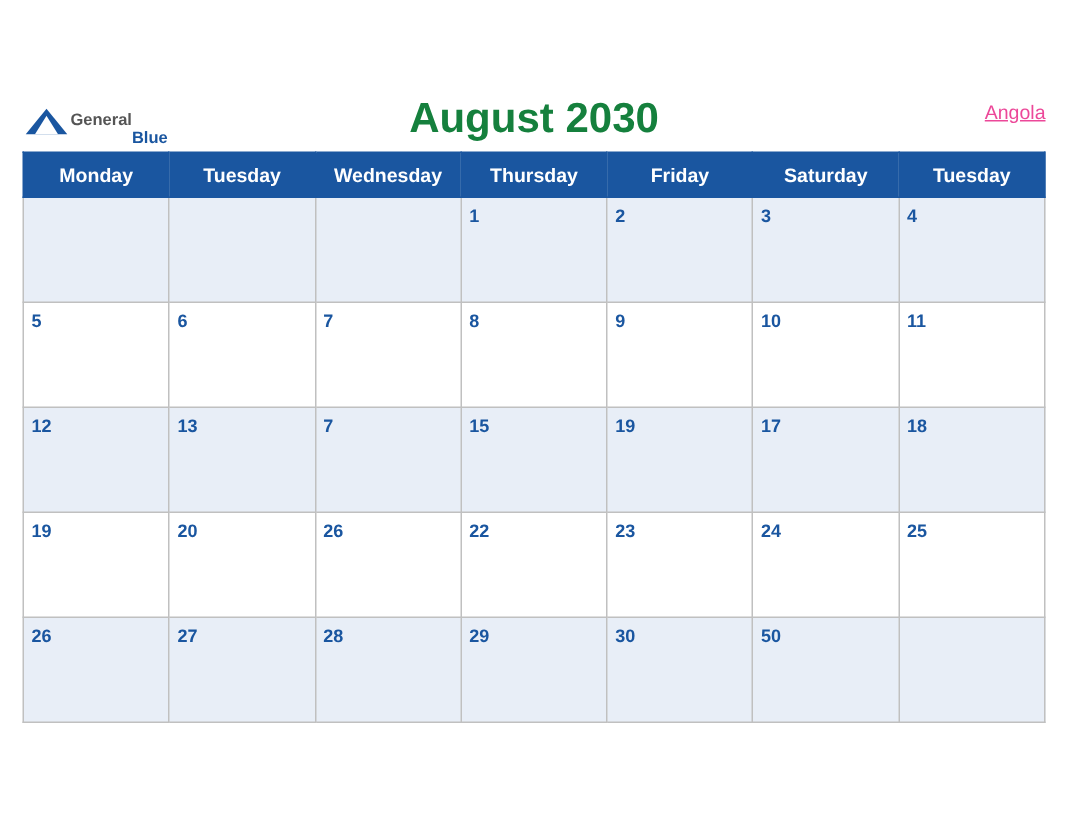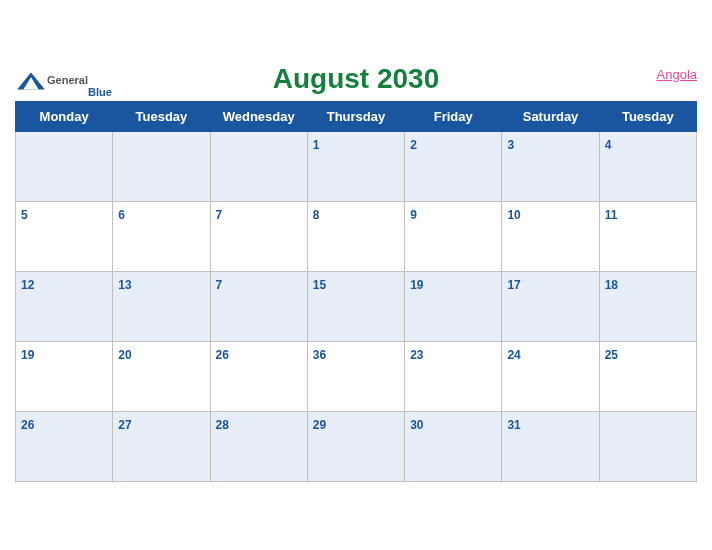--- a/index.html
+++ b/index.html
@@ -152,29 +152,29 @@
           <td><span class="day-num">7</span></td>
           <td><span class="day-num">15</span></td>
           <td><span class="day-num">19</span></td>
           <td><span class="day-num">17</span></td>
           <td><span class="day-num">18</span></td>
         </tr>
         <tr>
           <td><span class="day-num">19</span></td>
           <td><span class="day-num">20</span></td>
           <td><span class="day-num">26</span></td>
-          <td><span class="day-num">36</span></td>
+          <td><span class="day-num">22</span></td>
           <td><span class="day-num">23</span></td>
           <td><span class="day-num">24</span></td>
           <td><span class="day-num">25</span></td>
         </tr>
         <tr>
           <td><span class="day-num">26</span></td>
           <td><span class="day-num">27</span></td>
           <td><span class="day-num">28</span></td>
           <td><span class="day-num">29</span></td>
           <td><span class="day-num">30</span></td>
-          <td><span class="day-num">31</span></td>
+          <td><span class="day-num">50</span></td>
           <td></td>
         </tr>
       </tbody>
   </table>
 </div>
 
 </body></html>

